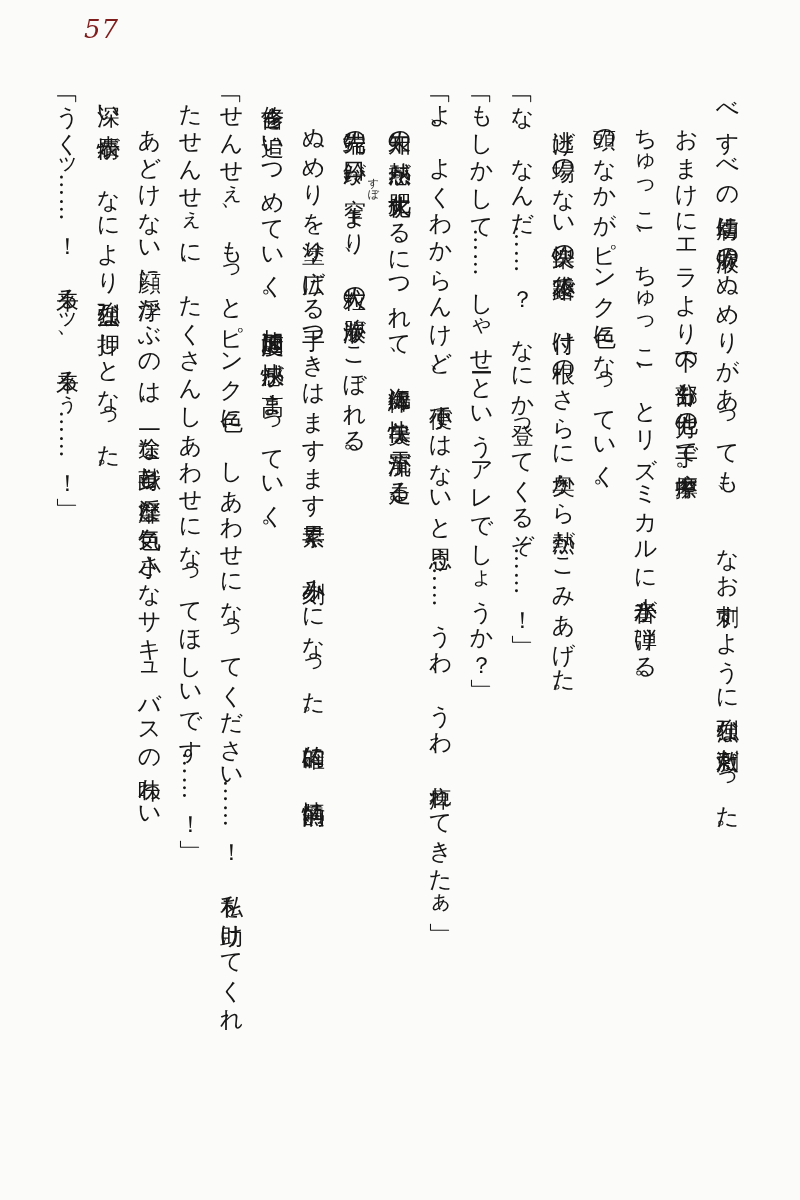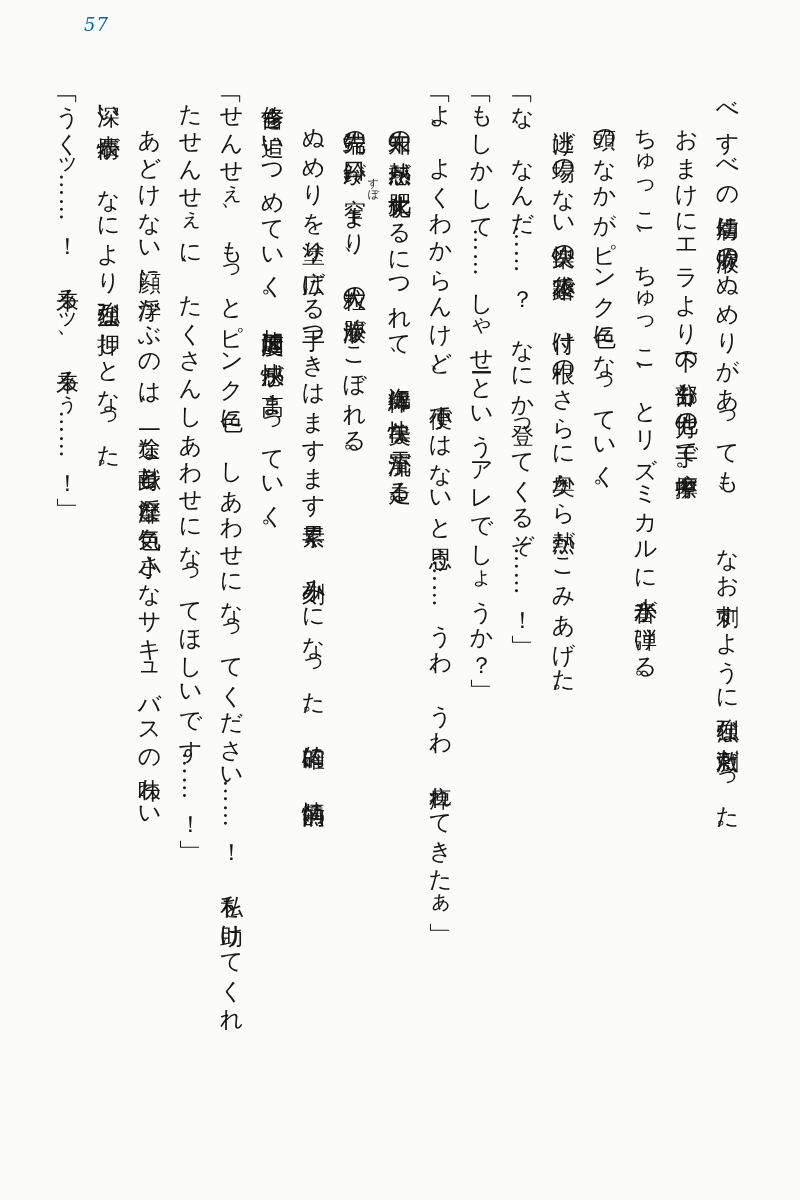--- a/index.html
+++ b/index.html
@@ -12,24 +12,24 @@
     position: relative;
     background: #fbfbf9;
     color: #161616;
     font-family: "DejaVu Serif", "Liberation Serif", serif;
     overflow: hidden;
   }
   .page-number {
     position: absolute;
     top: 14px;
     left: 84px;
-    font-size: 18px;
+    font-size: 26px;
     font-style: italic;
     letter-spacing: 1px;
-    color: #0369a1;
+    color: #7f1d1d;
   }
   .text-block {
     position: absolute;
     top: 88px;
     right: 52px;
     height: 1015px;
     writing-mode: vertical-rl;
     text-orientation: mixed;
     font-size: 23px;
     letter-spacing: 1.5px;

